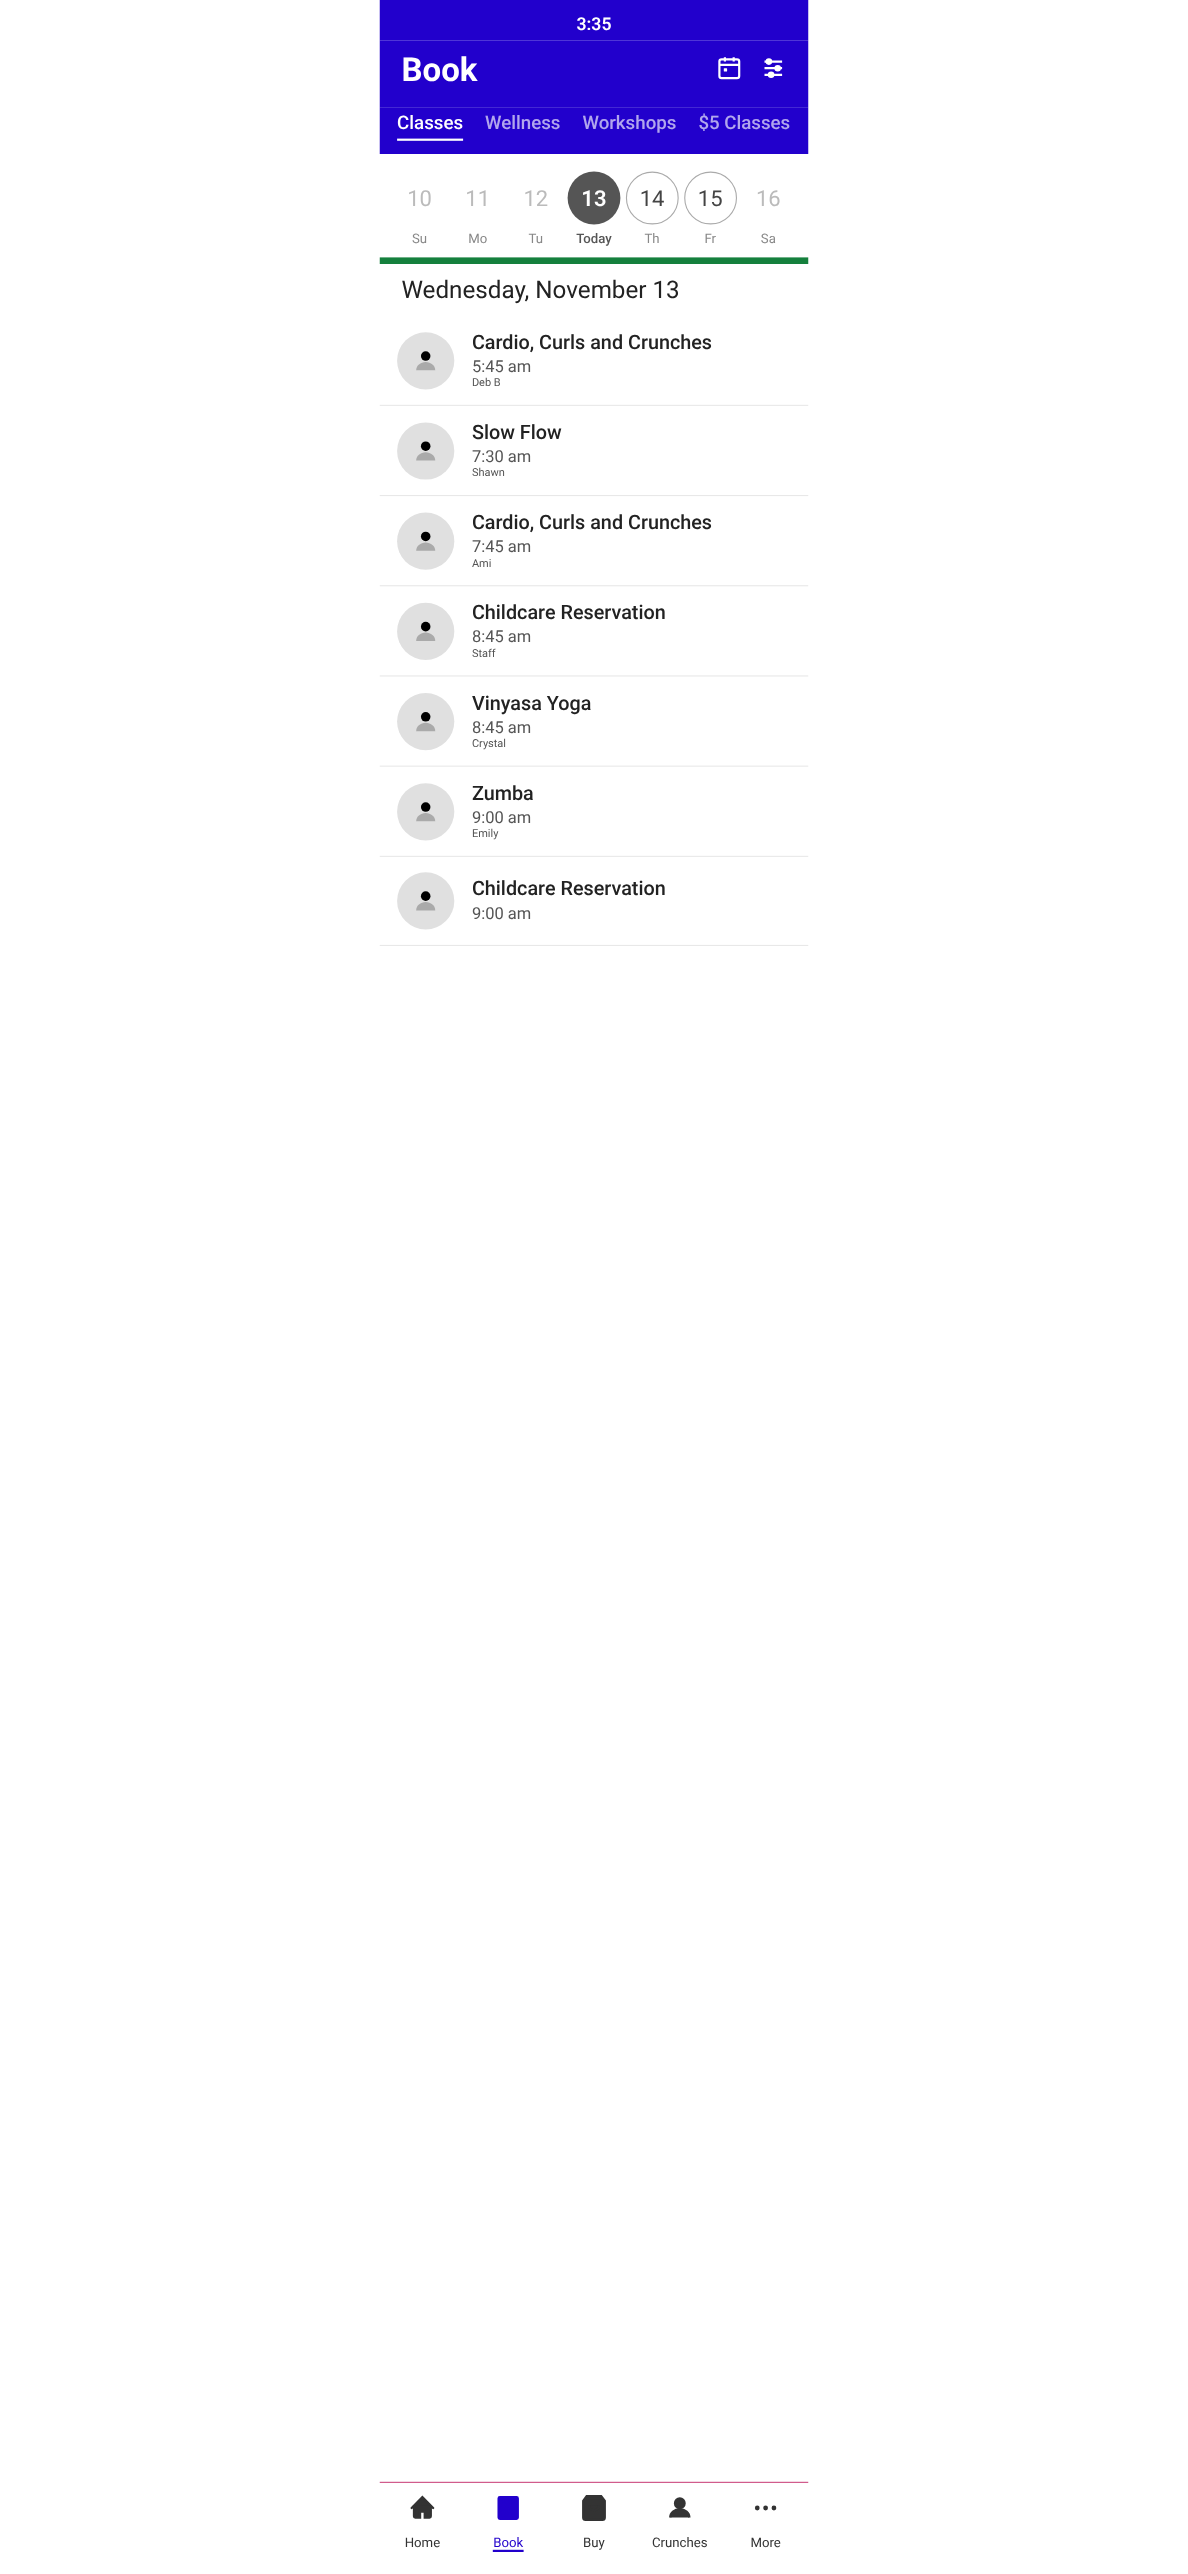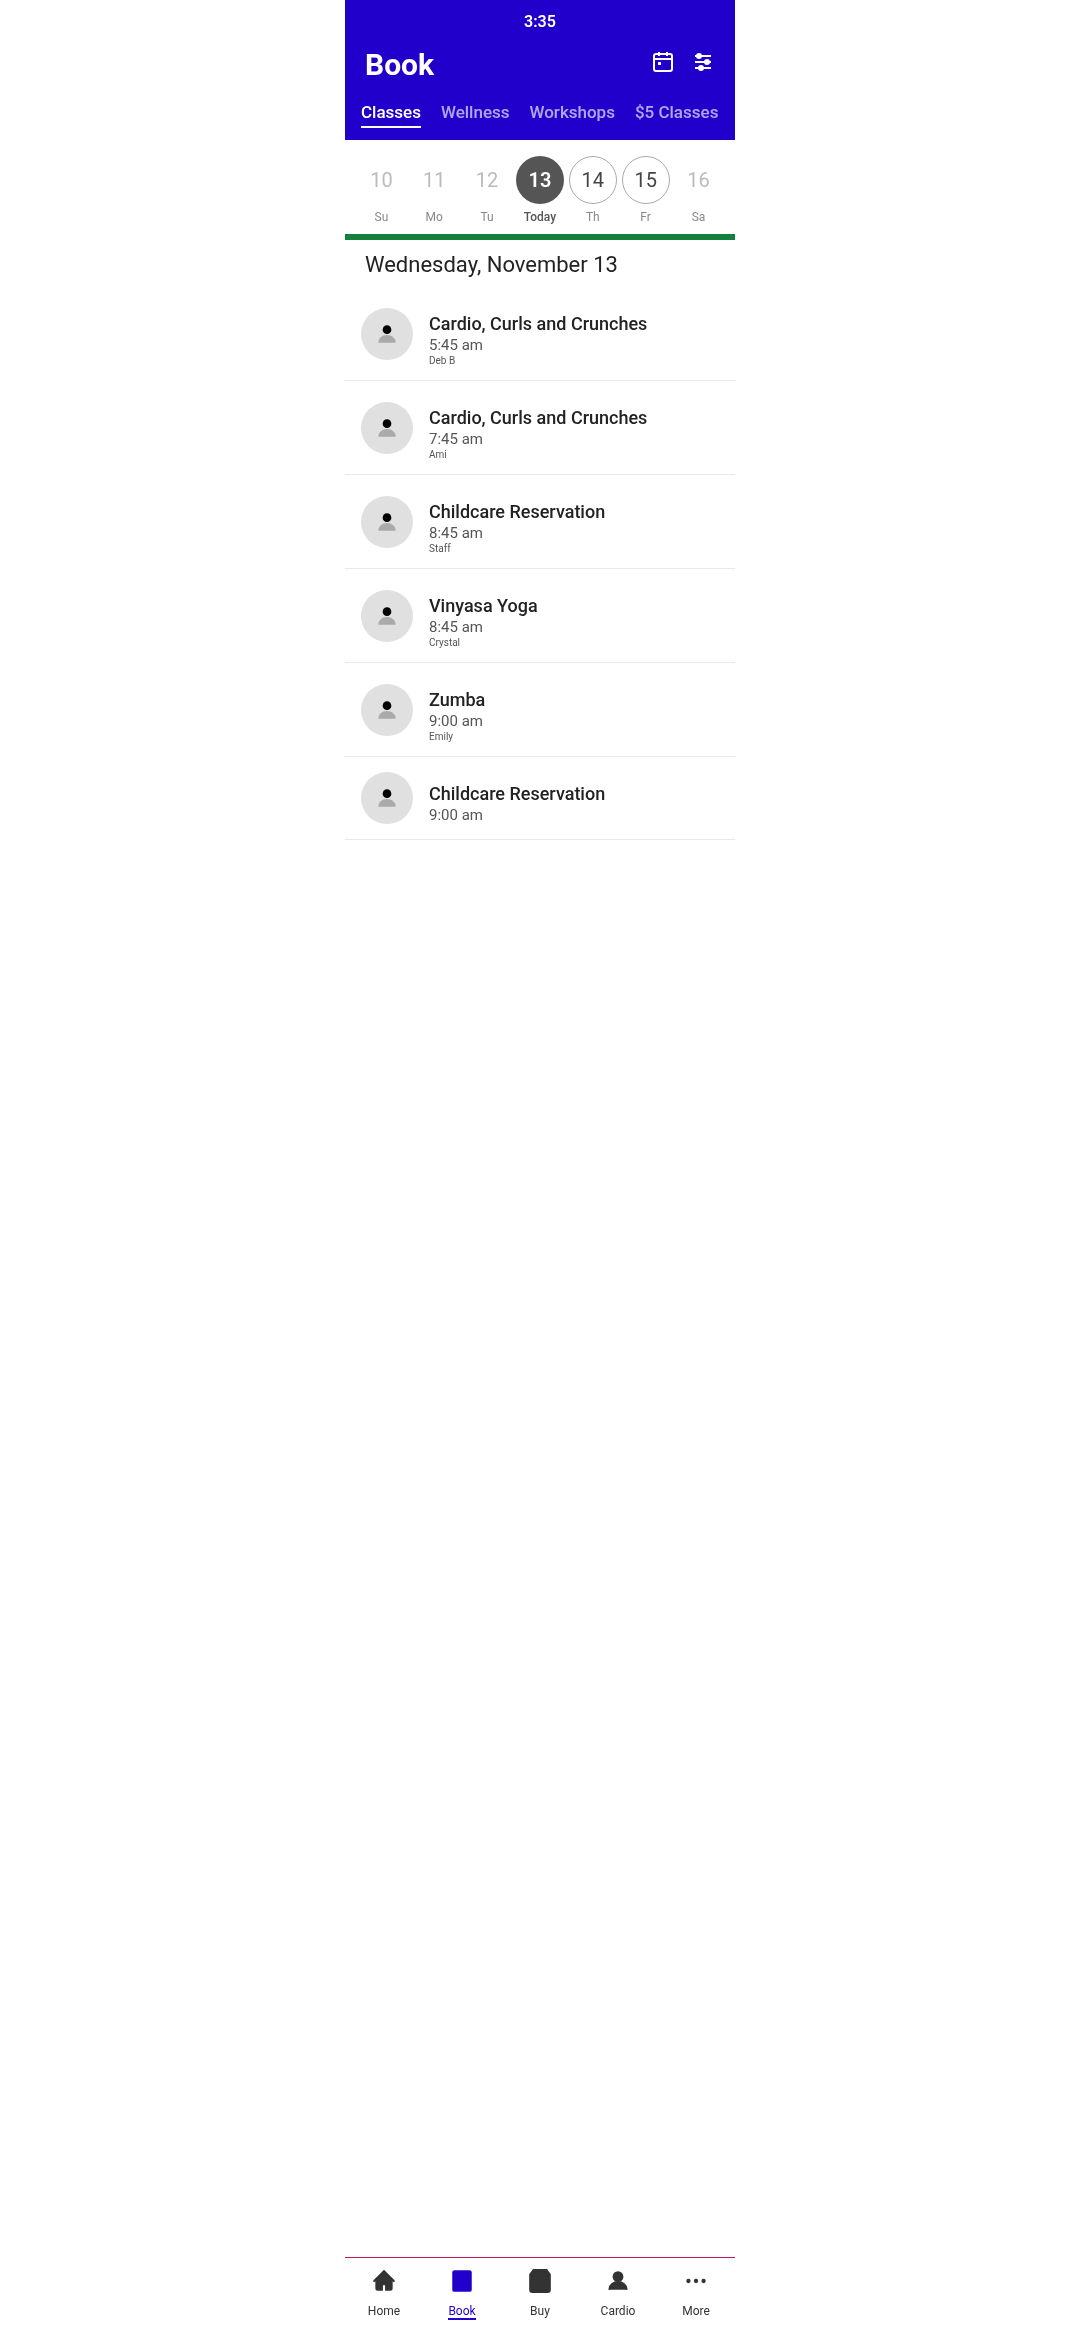--- a/index.html
+++ b/index.html
@@ -161,21 +161,20 @@
       background: #e0e0e0;
       display: flex;
       align-items: center;
       justify-content: center;
       flex-shrink: 0;
       margin-right: 16px;
     }
 
     .class-info {
       flex: 1;
-      margin-top: 12px;
     }
 
     .class-name {
       font-size: 18px;
       font-weight: 500;
       color: #222;
       margin-bottom: 2px;
     }
 
     .class-time {
@@ -330,20 +329,33 @@
         <path d="M4 20c0-4 3.6-7 8-7s8 3 8 7" fill="#aaa"></path>
       </svg>
     </div>
     <div class="class-info">
       <div class="class-name">Cardio, Curls and Crunches</div>
       <div class="class-time">5:45 am</div>
       <div class="class-instructor">Deb B</div>
     </div>
   </div>
 
+  <div class="class-item">
+    <div class="class-avatar">
+      <svg class="svg-icon" viewBox="0 0 24 24" fill="#aaa">
+        <circle cx="12" cy="8" r="4"></circle>
+        <path d="M4 20c0-4 3.6-7 8-7s8 3 8 7" fill="#aaa"></path>
+      </svg>
+    </div>
+    <div class="class-info">
+      <div class="class-name">Slow Flow</div>
+      <div class="class-time">7:30 am</div>
+      <div class="class-instructor">Shawn</div>
+    </div>
+  </div>
 
   <div class="class-item">
     <div class="class-avatar">
       <svg class="svg-icon" viewBox="0 0 24 24" fill="#aaa">
         <circle cx="12" cy="8" r="4"></circle>
         <path d="M4 20c0-4 3.6-7 8-7s8 3 8 7" fill="#aaa"></path>
       </svg>
     </div>
     <div class="class-info">
       <div class="class-name">Cardio, Curls and Crunches</div>
@@ -443,21 +455,21 @@
     </span>
     <span class="nav-label">Buy</span>
   </div>
   <div class="nav-item">
     <span class="nav-icon">
       <svg class="svg-icon" viewBox="0 0 24 24" fill="none" stroke="#333" stroke-width="2">
         <circle cx="12" cy="8" r="4"></circle>
         <path d="M4 20c0-4 3.6-7 8-7s8 3 8 7"></path>
       </svg>
     </span>
-    <span class="nav-label">Cardio</span>
+    <span class="nav-label">Crunches</span>
   </div>
   <div class="nav-item">
     <span class="nav-icon">
       <svg class="svg-icon" viewBox="0 0 24 24" fill="#333">
         <circle cx="5" cy="12" r="2"></circle>
         <circle cx="12" cy="12" r="2"></circle>
         <circle cx="19" cy="12" r="2"></circle>
       </svg>
     </span>
     <span class="nav-label">More</span>

